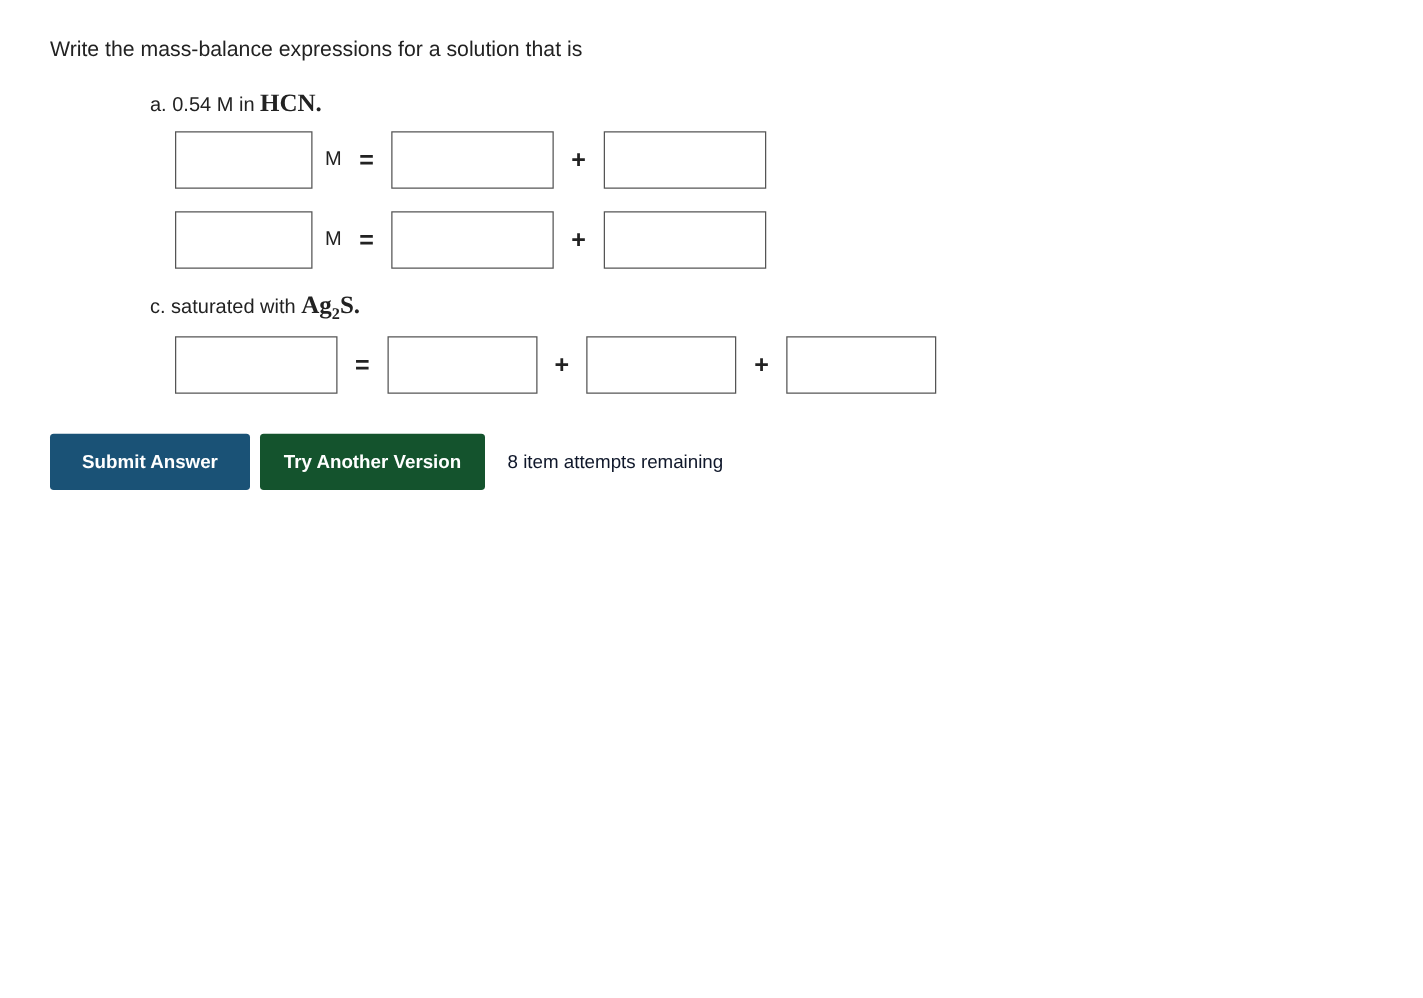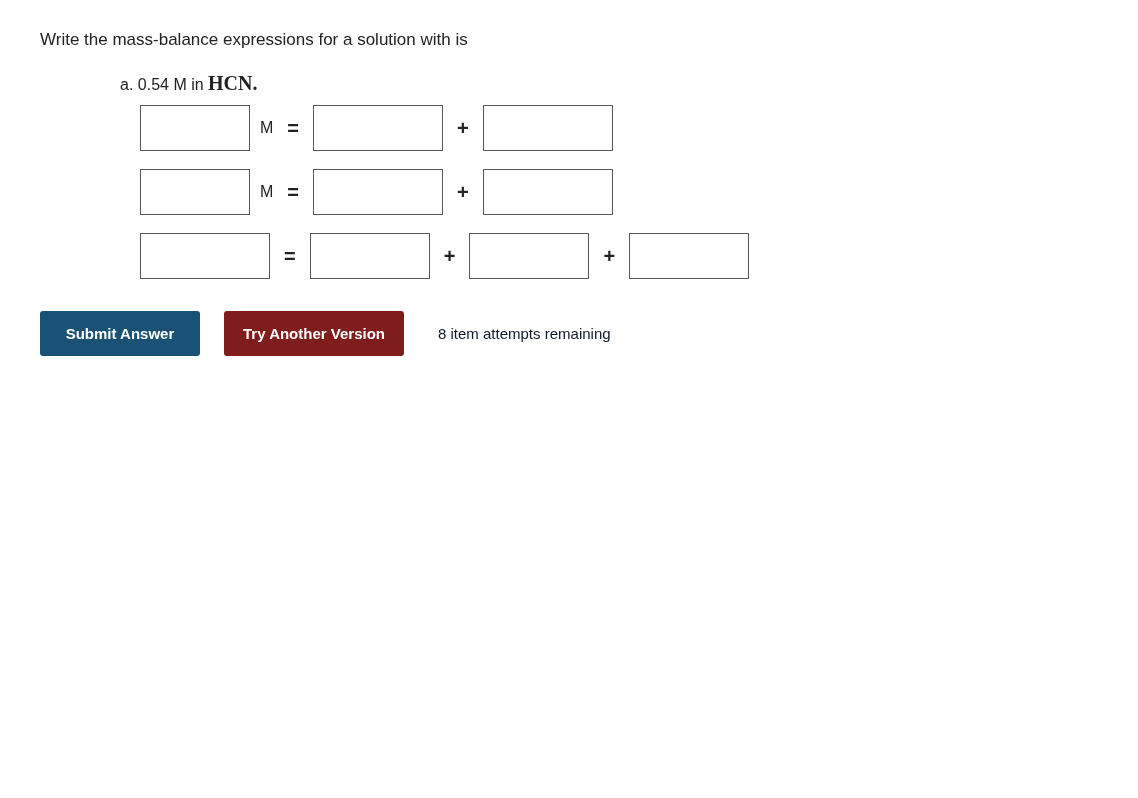--- a/index.html
+++ b/index.html
@@ -60,38 +60,38 @@
     }
 
     .m-label {
       font-size: 16px;
       font-weight: normal;
     }
 
     .buttons-row {
       display: flex;
       align-items: center;
-      gap: 24px;
+      gap: 8px;
       margin-top: 32px;
     }
 
     .btn-submit {
       background-color: #1a5276;
       color: #fff;
       border: none;
       padding: 14px 24px;
       font-size: 15px;
       font-weight: bold;
       cursor: pointer;
       border-radius: 3px;
       min-width: 160px;
     }
 
     .btn-try {
-      background-color: #7f1d1d;
+      background-color: #14532d;
       color: #fff;
       border: none;
       padding: 14px 16px;
       font-size: 15px;
       font-weight: bold;
       cursor: pointer;
       border-radius: 3px;
       min-width: 180px;
     }
 
@@ -104,21 +104,21 @@
 
     .chem-formula {
       font-family: 'Times New Roman', serif;
       font-size: 20px;
       font-weight: bold;
     }
   </style>
 </head>
 <body>
 
-<div class="question-header">Write the mass-balance expressions for a solution with is</div>
+<div class="question-header">Write the mass-balance expressions for a solution that is</div>
 
 <div class="part">
   <div class="part-label">
     <span>a. 0.54 M in </span><span class="chem-formula">HCN.</span>
   </div>
   <div class="equation-row">
     <input type="text" class="input-box" style="">
     <span class="m-label">M</span>
     <span class="operator">=</span>
     <input type="text" class="input-box-wide" style="">
@@ -132,20 +132,23 @@
     <input type="text" class="input-box" style="">
     <span class="m-label">M</span>
     <span class="operator">=</span>
     <input type="text" class="input-box-wide" style="">
     <span class="operator">+</span>
     <input type="text" class="input-box-wide" style="">
   </div>
 </div>
 
 <div class="part part-c">
+  <div class="part-label">
+    <span>c. saturated with </span><span class="chem-formula">Ag<sub>2</sub>S.</span>
+  </div>
   <div class="equation-row">
     <input type="text" style="width: 130px; height: 46px; border: 1.5px solid rgb(85, 85, 85);">
     <span class="operator">=</span>
     <input type="text" style="width: 120px; height: 46px; border: 1.5px solid rgb(85, 85, 85);">
     <span class="operator">+</span>
     <input type="text" style="width: 120px; height: 46px; border: 1.5px solid rgb(85, 85, 85);">
     <span class="operator">+</span>
     <input type="text" style="width: 120px; height: 46px; border: 1.5px solid rgb(85, 85, 85);">
   </div>
 </div>

